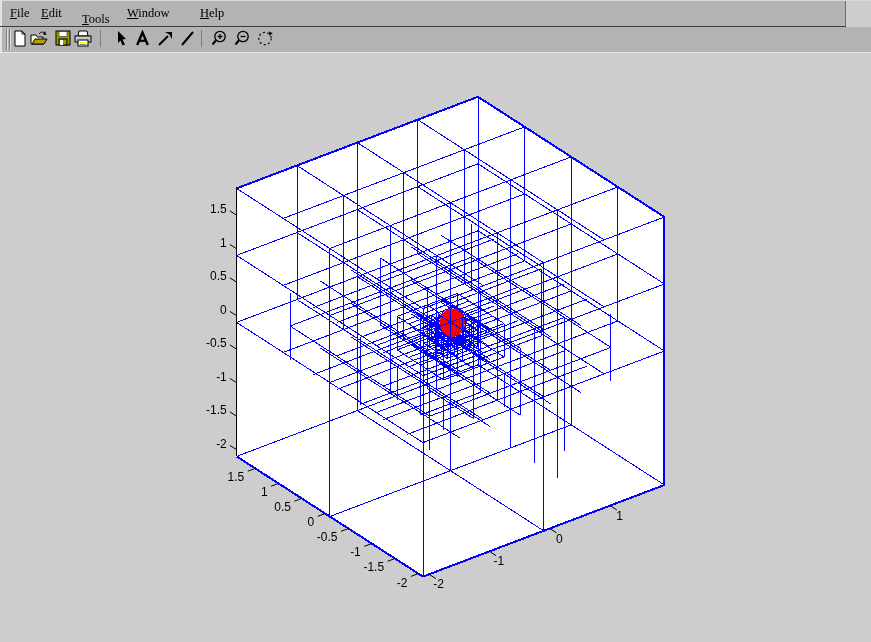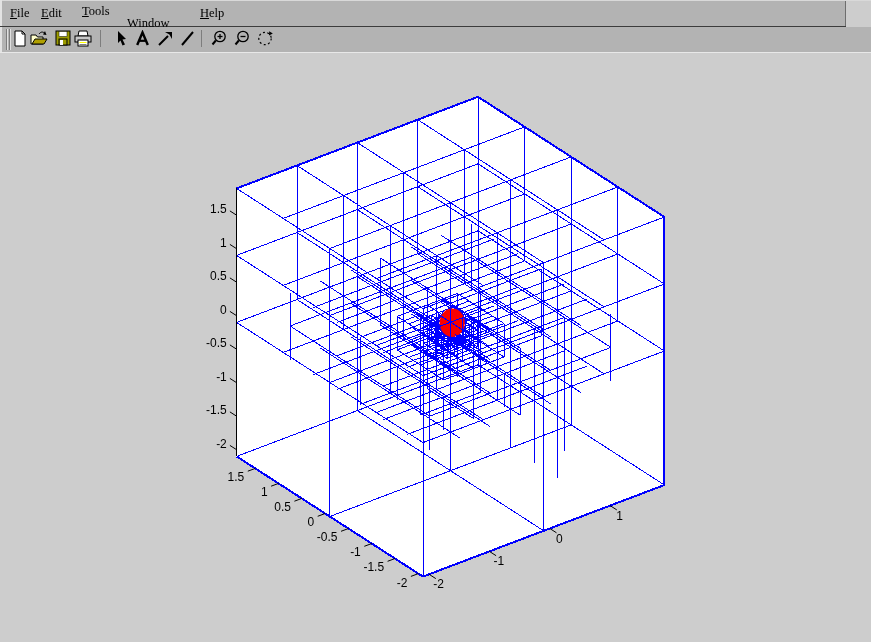--- a/index.html
+++ b/index.html
@@ -9,22 +9,22 @@
 .tsep{position:absolute;top:3px;width:1px;height:17px;background:#7d7d7d;}
 .grip{position:absolute;top:2px;width:1px;height:21px;background:#7d7d7d;border-right:1px solid #e0e0e0;}
 </style></head>
 <body>
 <div class="menubar">
 <div style="position:absolute;left:0;top:0;width:871px;height:1px;background:#d9d9d9"></div>
 <div style="position:absolute;left:0;top:0;width:2px;height:26px;background:#e3e3e3"></div>
 <div style="position:absolute;right:0;top:1px;width:1px;height:25px;background:#6e6e6e"></div>
 <div style="position:absolute;left:10px;top:6px"><span style="text-decoration:underline">F</span>ile</div>
     <div style="position:absolute;left:41px;top:6px"><span style="text-decoration:underline">E</span>dit</div>
-    <div style="position:absolute;left:82px;top:4px"><span style="text-decoration:underline">T</span>ools</div>
-    <div style="position:absolute;left:127px;top:16px"><span style="text-decoration:underline">W</span>indow</div>
+    <div style="position:absolute;left:82px;top:12px"><span style="text-decoration:underline">T</span>ools</div>
+    <div style="position:absolute;left:127px;top:6px"><span style="text-decoration:underline">W</span>indow</div>
     <div style="position:absolute;left:200px;top:6px"><span style="text-decoration:underline">H</span>elp</div>
 </div>
 <div class="toolbar">
 <div style="position:absolute;left:0;top:0;width:2px;height:25px;background:#e3e3e3"></div>
 <div class="grip" style="left:6px"></div>
 <div class="grip" style="left:9px"></div>
 <div class="tsep" style="left:100px"></div>
 <div class="tsep" style="left:201px"></div>
 <div style="position:absolute;left:12px;top:3px"><svg width="17" height="17" viewBox="0 0 17 17">
 <polygon points="3,1 10,1 13,4 13,16 3,16" fill="#ffffff" stroke="#000" stroke-width="1"></polygon>

